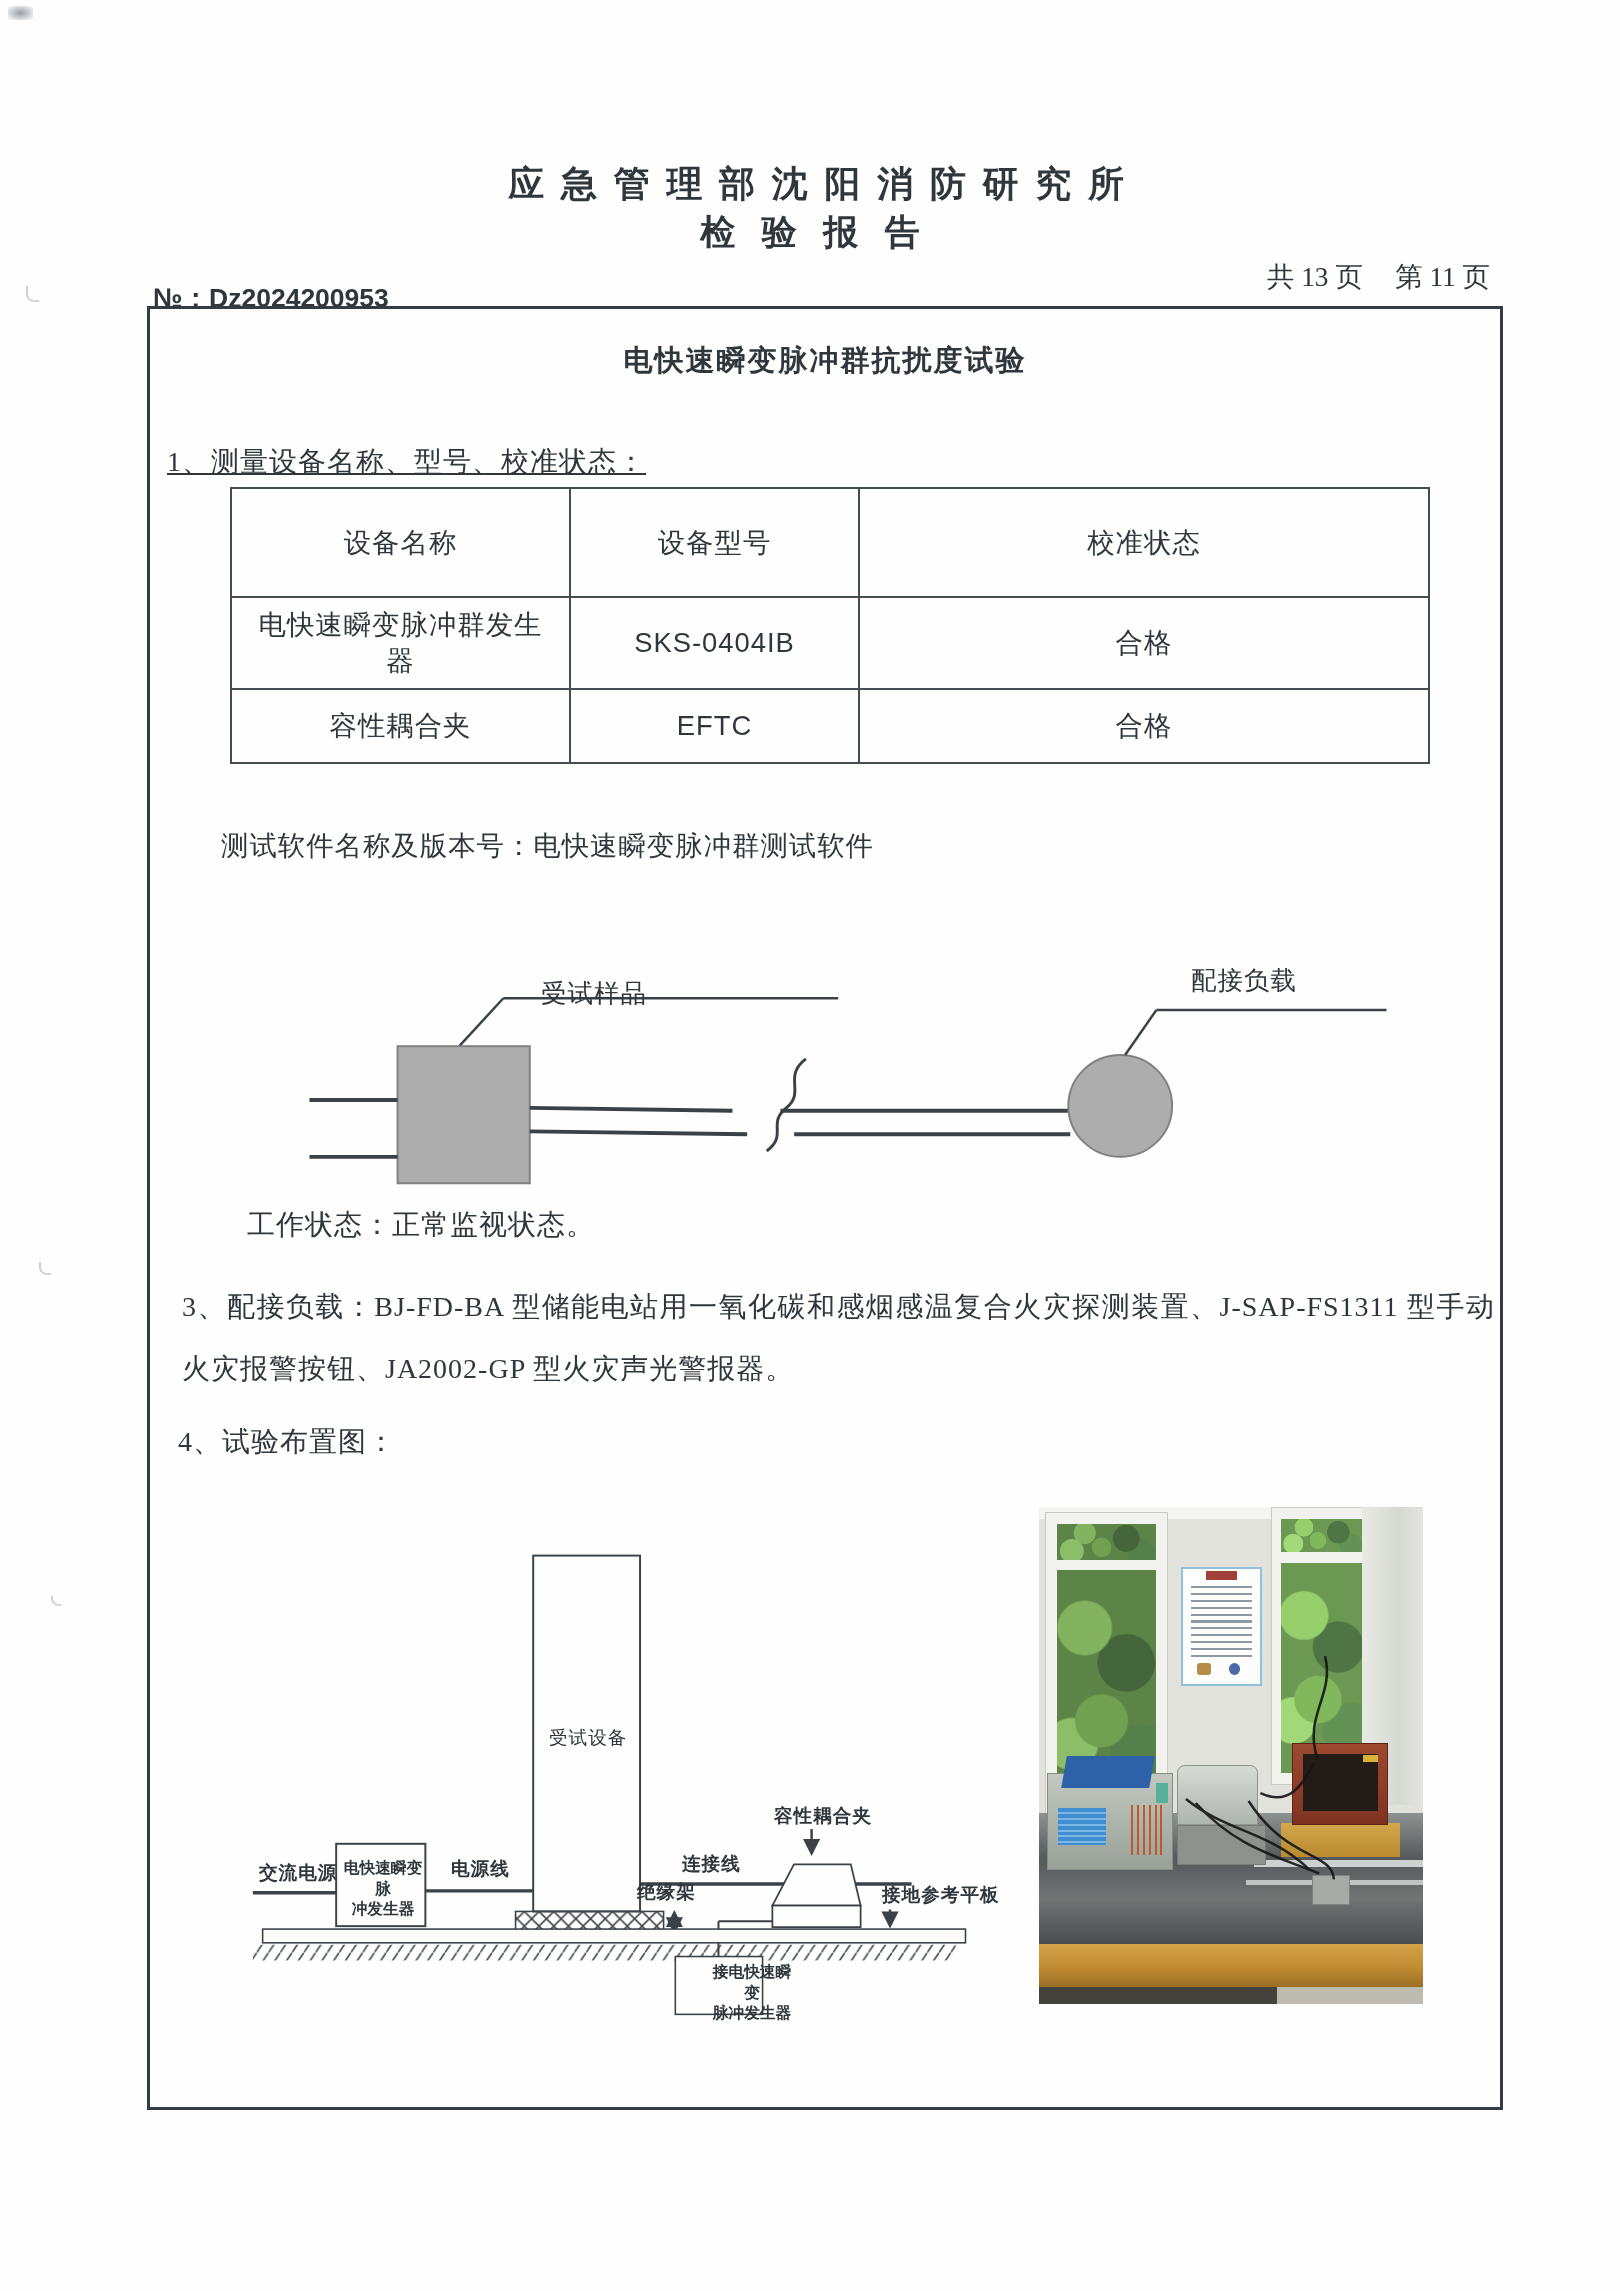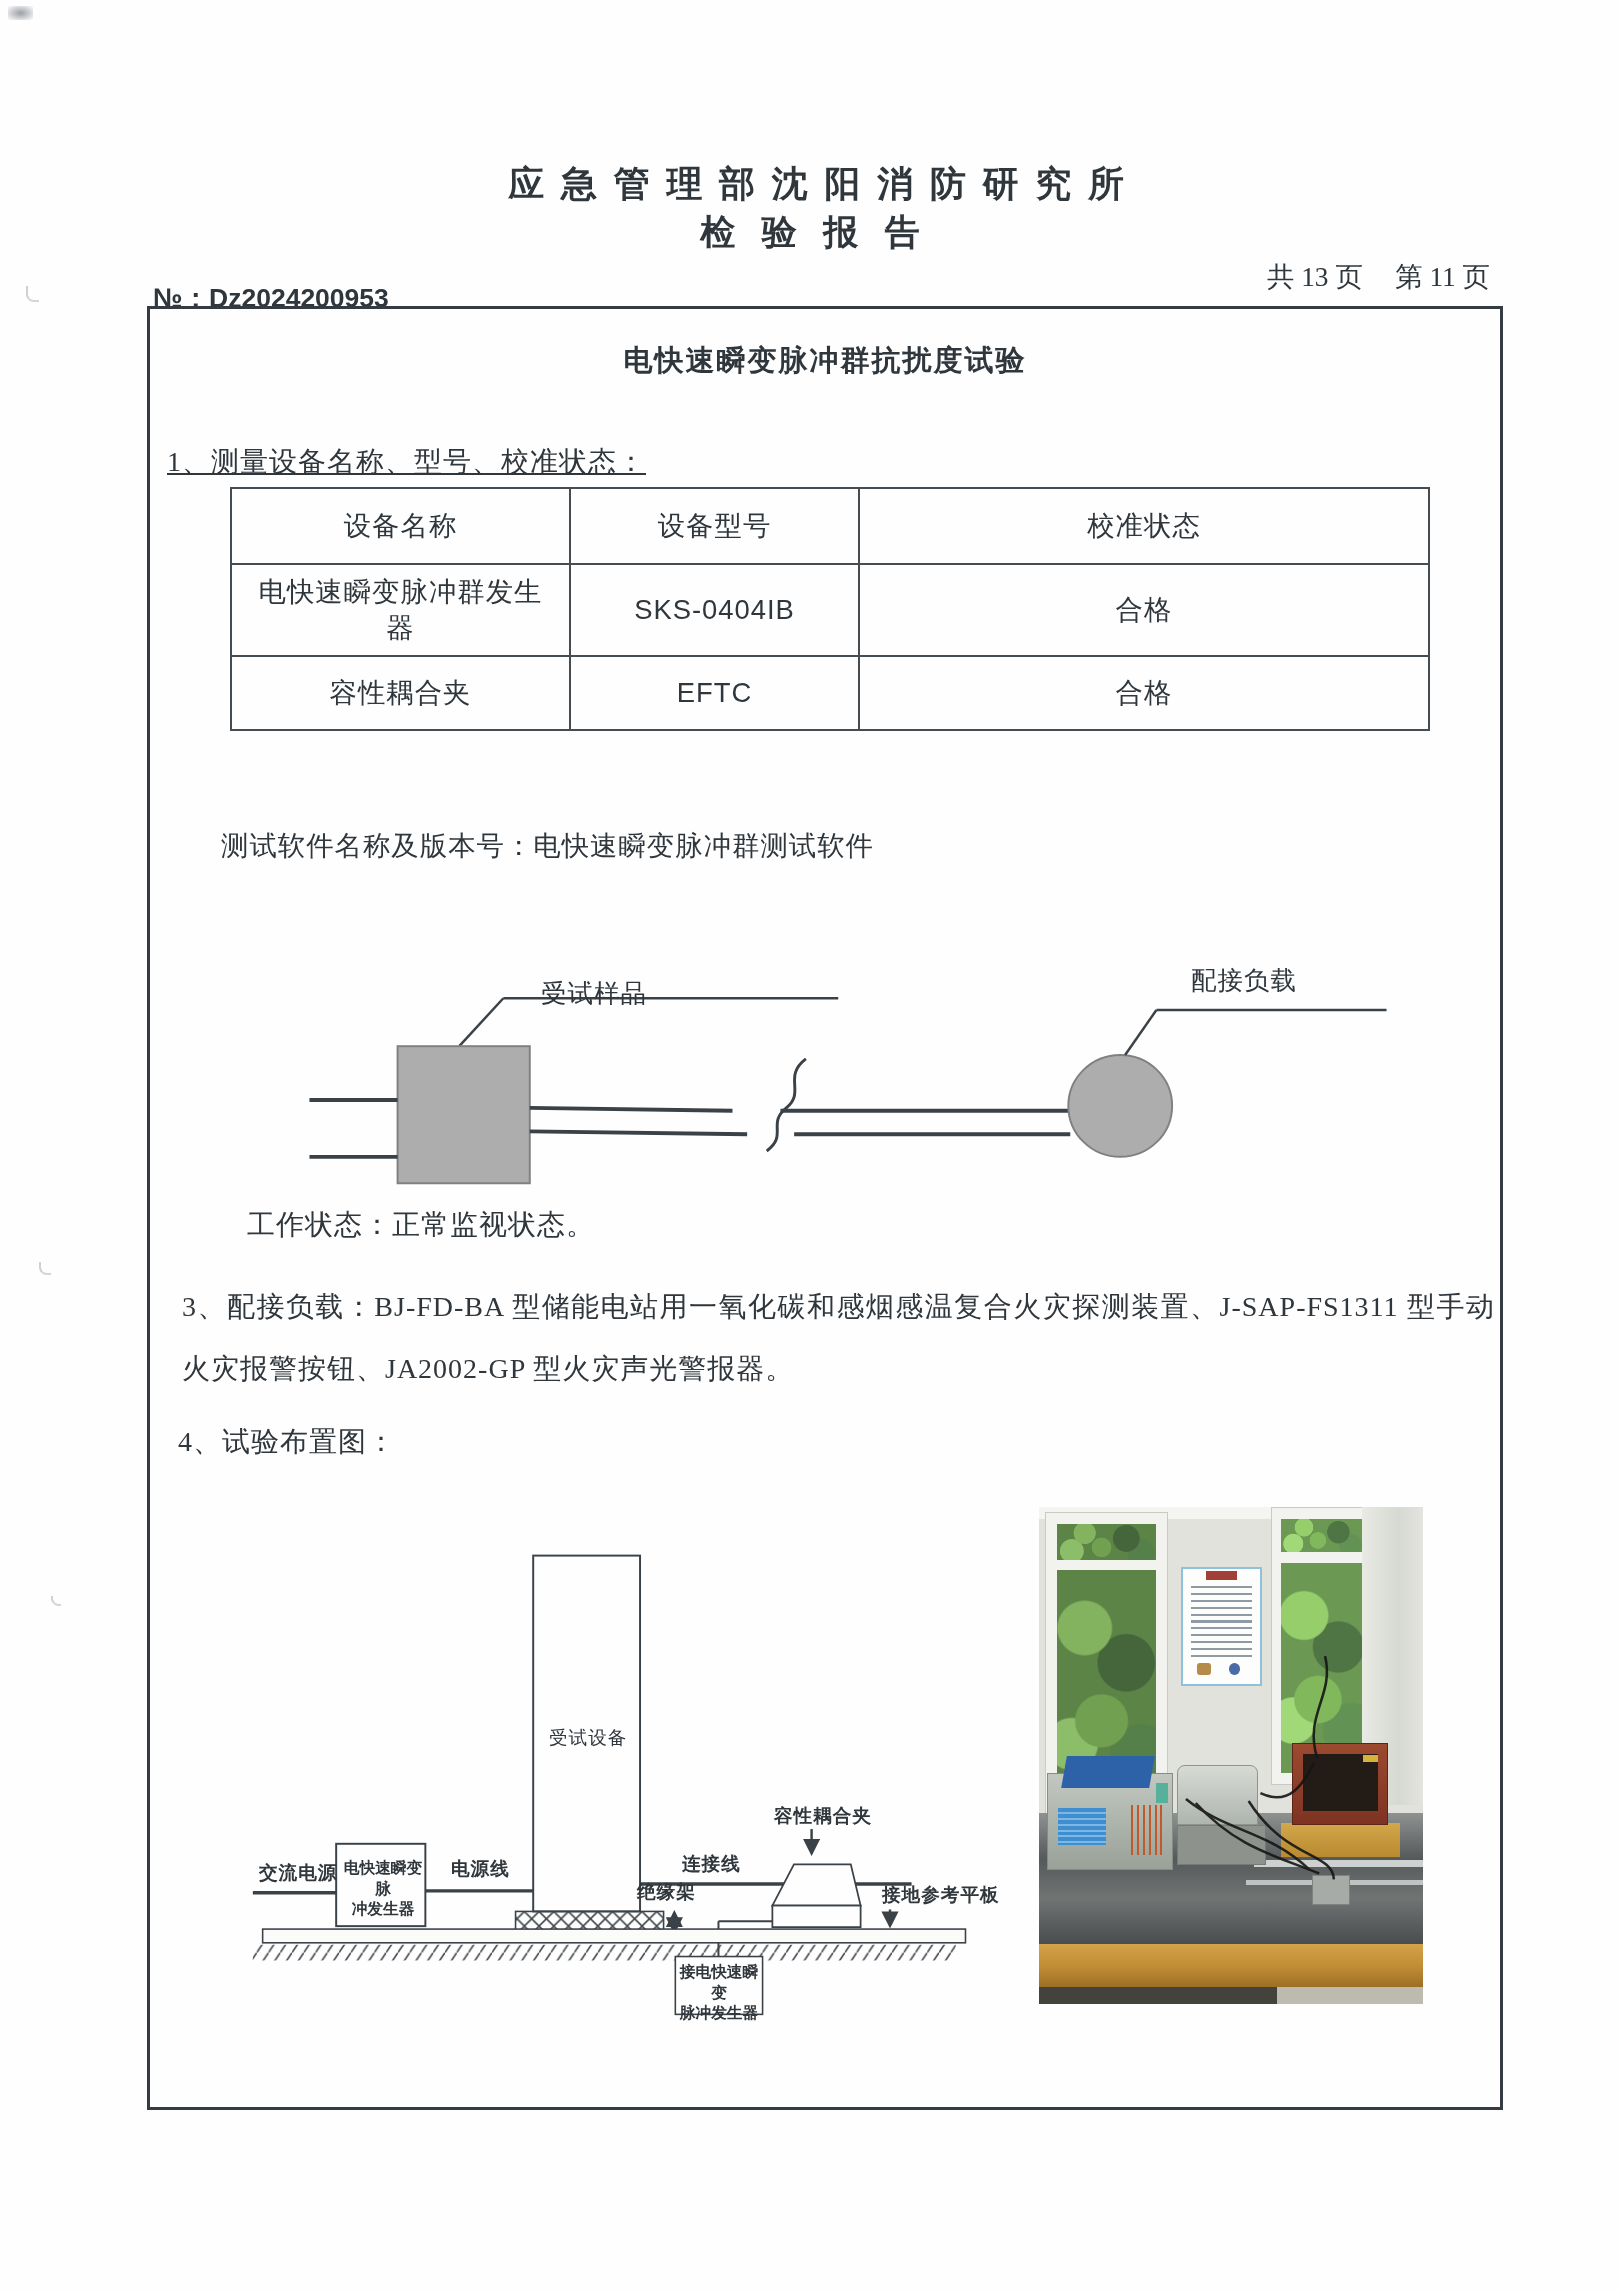--- a/index.html
+++ b/index.html
@@ -69,21 +69,21 @@
 
   <div class="abs heading" style="left:167px;top:443px;text-decoration:underline;">1、测量设备名称、型号、校准状态：</div>
 
   <table class="equip">
     <colgroup>
         <col style="width:339px;">
         <col style="width:289px;">
         <col style="width:570px;">
       </colgroup>
     <tbody>
-        <tr style="height:76px;">
+        <tr style="height:109px;">
       <td>设备名称</td>
       <td>设备型号</td>
       <td>校准状态</td>
     </tr>
     <tr style="height:92px;">
       <td>电快速瞬变脉冲群发生器</td>
       <td class="mono">SKS-0404IB</td>
       <td>合格</td>
     </tr>
     <tr style="height:74px;">
@@ -152,21 +152,21 @@
   </svg>
   <div class="abs dlabel" style="left:549px;top:1725px;">受试设备</div>
   <div class="abs dlabel-sm pre" style="left:339px;top:1858px;width:88px;font-weight:bold;">电快速瞬变脉
 冲发生器</div>
   <div class="abs dlabel" style="left:259px;top:1860px;font-weight:bold;">交流电源</div>
   <div class="abs dlabel" style="left:451px;top:1856px;font-weight:bold;">电源线</div>
   <div class="abs dlabel" style="left:637px;top:1879px;font-weight:bold;">绝缘架</div>
   <div class="abs dlabel" style="left:682px;top:1851px;font-weight:bold;font-family:Liberation Serif, serif;">连接线</div>
   <div class="abs dlabel" style="left:774px;top:1803px;font-weight:bold;">容性耦合夹</div>
   <div class="abs dlabel" style="left:882px;top:1882px;font-weight:bold;">接地参考平板</div>
-  <div class="abs dlabel-sm pre" style="left:678px;top:1962px;width:82px;font-weight:bold;">接电快速瞬变
+  <div class="abs dlabel-sm pre" style="left:678px;top:1962px;width:82px;font-weight:bold;padding-left:33px;">接电快速瞬变
 脉冲发生器</div>
 
   <div class="abs photo">
     <div style="left:0;top:0;width:100%;height:2.5%;background:#f4f4f0;"></div>
 
     <div class="wframe" style="left:1.5%;top:1%;width:32%;height:61%;">
       <div class="glass" style="left:9%;top:3.5%;width:82%;height:12%;"></div>
       <div class="glass" style="left:9%;top:19%;width:82%;height:77%;"></div>
     </div>
 

